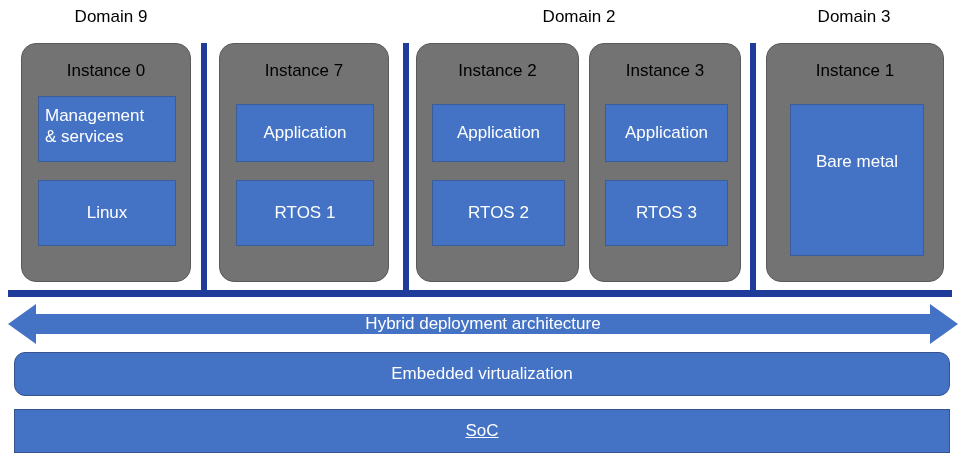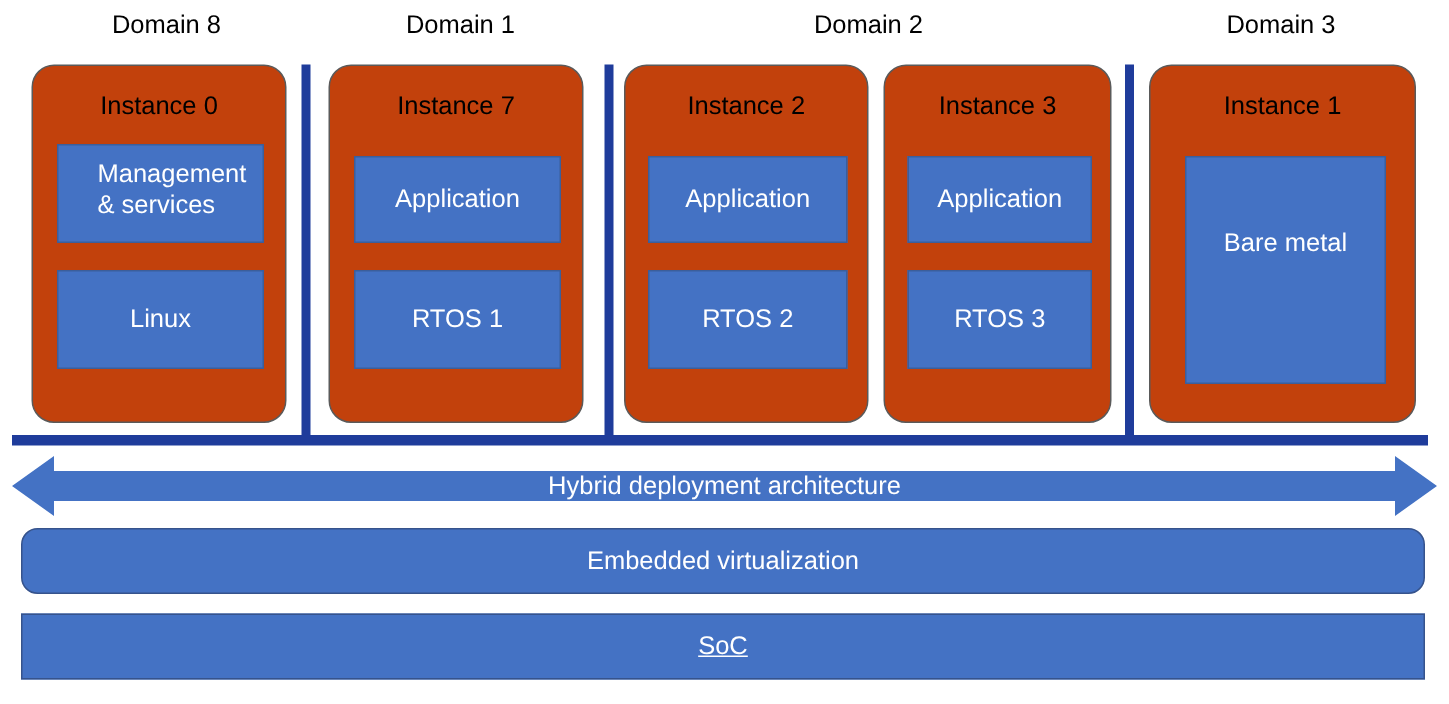--- a/index.html
+++ b/index.html
@@ -24,21 +24,21 @@
     font-size: 17px;
     color: #000000;
     text-align: center;
     white-space: nowrap;
     line-height: 1;
   }
 
   
   .instance-card {
     position: absolute;
-    background: #c2410c;
+    background: #737373;
     border: 1.6px solid #5A5A5A;
     border-radius: 15px;
     box-sizing: border-box;
   }
   .instance-title {
     position: absolute;
     top: 18px;
     left: 0;
     right: 0;
     text-align: center;
@@ -56,21 +56,21 @@
     box-sizing: border-box;
     color: #ffffff;
     font-size: 17px;
     display: flex;
     align-items: center;
     justify-content: center;
     line-height: 1.25;
   }
   .inner-block.left-align {
     justify-content: flex-start;
-    padding-left: 26px;
+    padding-left: 6px;
     align-items: flex-start;
     padding-top: 8px;
   }
   .inner-block.bare {
     align-items: center;
     padding-bottom: 36px;
   }
 
   
   .divider {
@@ -119,22 +119,21 @@
     color: #ffffff;
     font-size: 17px;
     white-space: nowrap;
   }
 </style>
 </head>
 <body>
 
 <div id="stage">
 
-  <div class="domain-label" style="left:21px; top:8px; width:180px;">Domain 8</div>
-  <div class="domain-label" style="left:219px; top:8px; width:176px;">Domain 1</div>
+  <div class="domain-label" style="left:21px; top:8px; width:180px;">Domain 9</div>
   <div class="domain-label" style="left:411px; top:8px; width:336px;">Domain 2</div>
   <div class="domain-label" style="left:760px; top:8px; width:188px;">Domain 3</div>
 
   <div class="divider" style="left:201px; top:43px; height:251px;"></div>
   <div class="divider" style="left:403px; top:43px; height:251px;"></div>
   <div class="divider" style="left:750px; top:43px; height:251px;"></div>
 
   <div class="instance-card" style="left:21px; top:43px; width:170px; height:239px;">
     <div class="instance-title">Instance 0</div>
     <div class="inner-block left-align" style="left:16px; top:52px; width:138px; height:66px;">Management<br>&amp; services</div>

